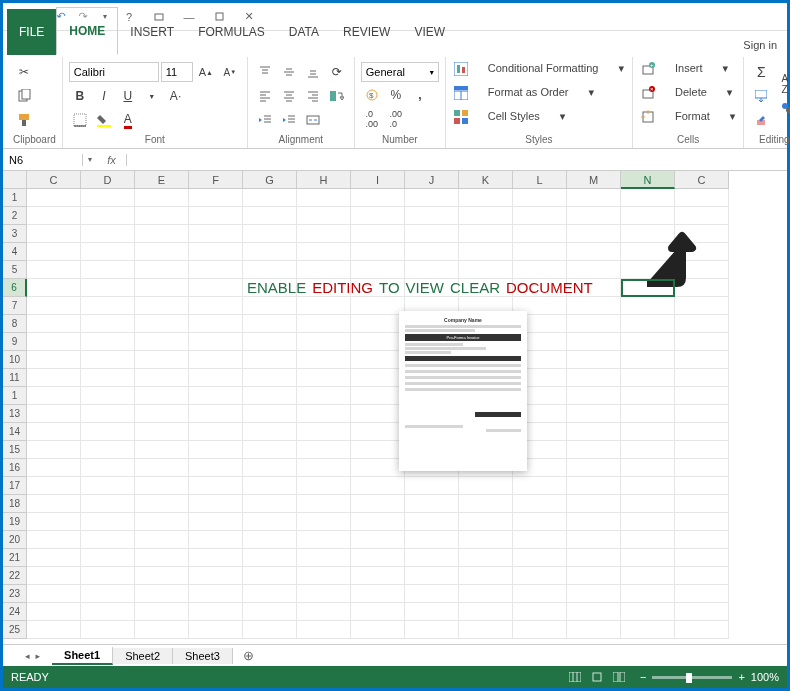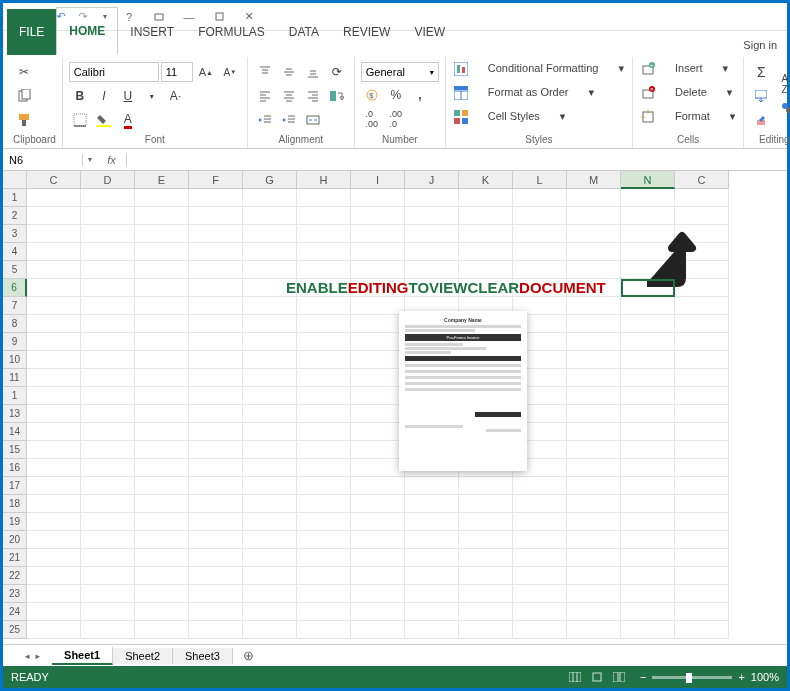--- a/index.html
+++ b/index.html
@@ -34,21 +34,21 @@
 .col-headers { display: flex; height: 18px; position: absolute; top: 0; left: 0; right: 0; }
 .corner { width: 24px; background: #efefef; border-right: 1px solid #ccc; border-bottom: 1px solid #ccc; }
 .col-h { width: 54px; background: #efefef; border-right: 1px solid #ccc; border-bottom: 1px solid #ccc; font-size: 11px; color: #555; text-align: center; line-height: 18px; }
 .col-h.sel { background: #d5e6d5; border-bottom: 2px solid #217346; color:#217346; }
 .row-headers { position: absolute; top: 18px; left: 0; width: 24px; }
 .row-h { height: 18px; background: #efefef; border-right: 1px solid #ccc; border-bottom: 1px solid #ccc; font-size: 10px; color: #555; text-align: center; line-height: 18px; }
 .row-h.sel { background: #d5e6d5; border-right: 2px solid #217346; color:#217346; }
 .grid { position: absolute; top: 18px; left: 24px; right: 0; bottom: 0; }
 .grid-cell { position: absolute; border-right: 1px solid #e6e6e6; border-bottom: 1px solid #e6e6e6; }
 .sel-cell { position: absolute; border: 2px solid #217346; background: transparent; }
-.msg { position: absolute; font-size: 15px; font-weight: 700; white-space: nowrap; display:flex; margin-left:39px;}
+.msg { position: absolute; font-size: 15px; font-weight: 400; white-space: nowrap; display:flex; gap:6px;}
 .msg .w1{color:#217346}.msg .w2{color:#c00000}
 .arrow-img { position: absolute; }
 .invoice { position: absolute; width: 128px; height: 160px; background: #fff; box-shadow: 0 2px 8px rgba(0,0,0,.3); padding: 6px; font-size: 4px; color: #333; }
 .invoice .hdr{text-align:center;font-weight:bold;font-size:5px;margin-bottom:2px}
 .invoice .bar{background:#333;height:7px;margin:2px 0}
 .invoice .line{height:3px;background:#333;opacity:.2;margin:1px 0}
 .sheet-tabs { height: 22px; display: flex; align-items: center; background: #fff; border-top: 1px solid #ccc; padding-left: 20px; }
 .stab-nav { display:flex; gap:2px; margin-right:10px;}
 .stab-nav span{font-size:9px;color:#666;padding:0 2px}
 .stab { padding: 2px 12px; font-size: 11px; border-right: 1px solid #ccc; background: #f0f0f0; }

